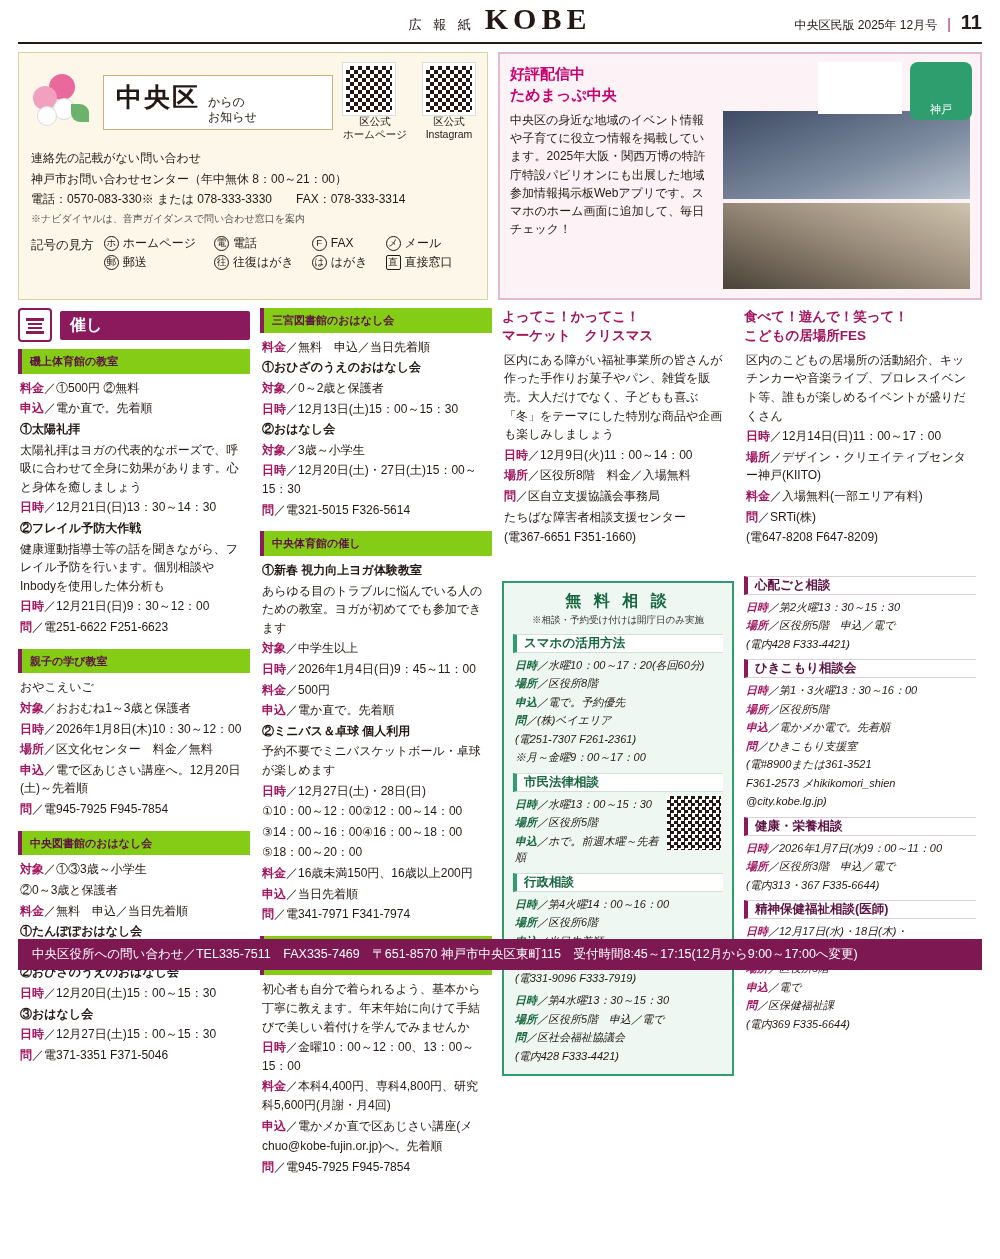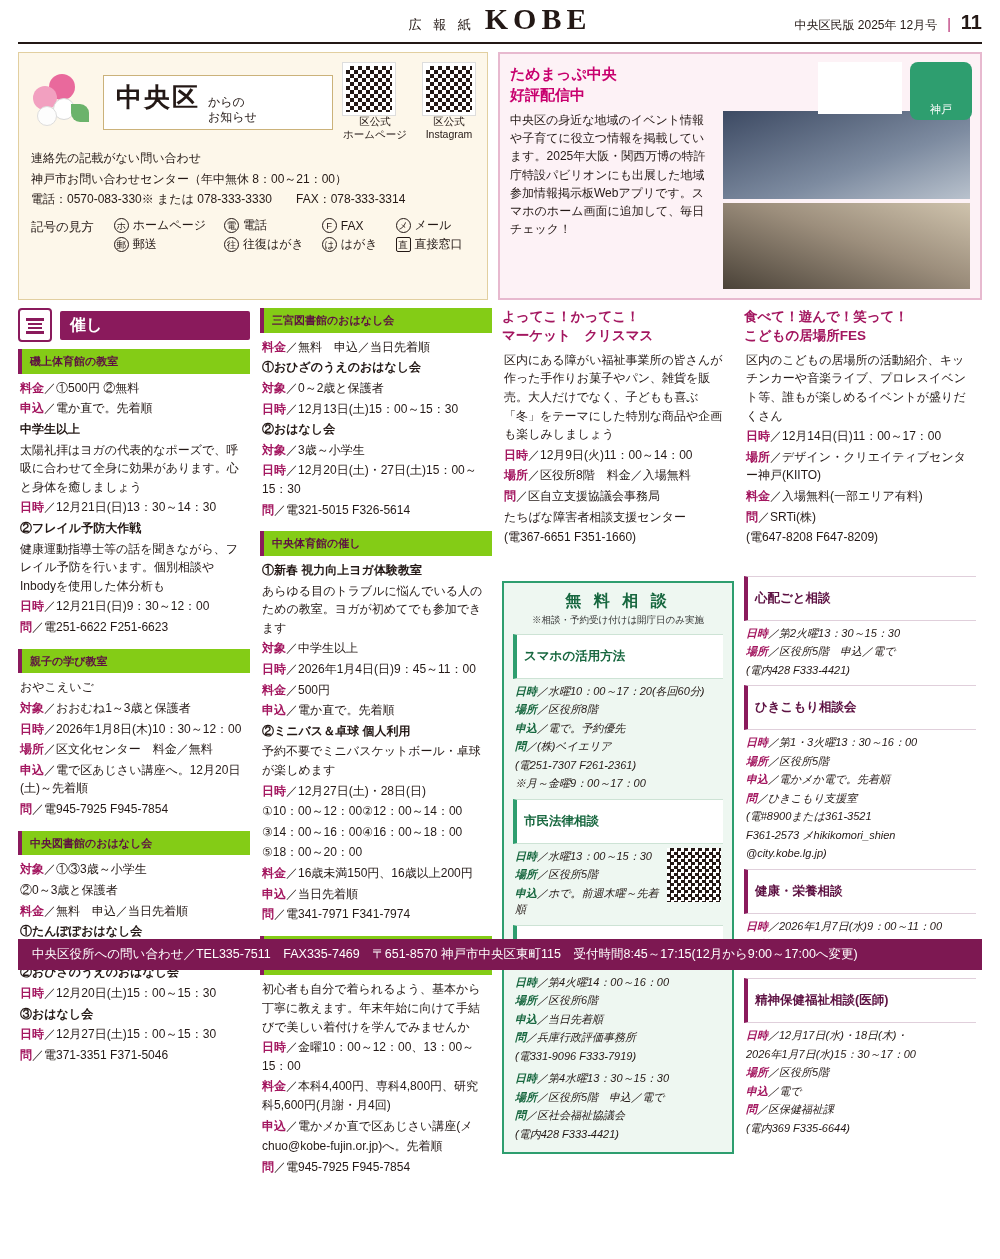--- a/index.html
+++ b/index.html
@@ -46,21 +46,21 @@
   }
   .ward-title { font-size: 26px; font-weight: bold; letter-spacing: 2px; }
   .ward-sub { font-size: 12px; line-height: 1.25; }
   .qr-group { display: flex; gap: 16px; }
   .qr-item { text-align: center; font-size: 10.5px; line-height: 1.25; }
   .qr { width: 52px; height: 52px; background:
       repeating-conic-gradient(#231815 0% 25%, #ffffff 0% 50%);
       background-size: 8px 8px; border: 3px solid #fff; outline: 1px solid #ddd; }
   .contact-lines { margin-top: 8px; font-size: 12px; line-height: 1.55; }
   .contact-lines .tiny { font-size: 10px; color: #555; }
-  .legend { display: flex; align-items: flex-start; gap: 20px; margin-top: 8px; }
+  .legend { display: flex; align-items: flex-start; gap: 10px; margin-top: 8px; }
   .legend-label { font-size: 12.5px; white-space: nowrap; padding-top:2px;}
   .legend-grid { display: grid; grid-template-columns: repeat(4, auto); gap: 2px 18px; font-size: 12px; }
   .legend-cell { display: flex; align-items: center; gap: 4px; }
   .mk {
     display: inline-flex; align-items: center; justify-content: center;
     width: 15px; height: 15px; border: 1px solid #231815; border-radius: 50%;
     font-size: 9.5px; line-height: 1;
   }
   .mk.sq { border-radius: 2px; }
 
@@ -119,21 +119,21 @@
   
   .twocol { display: flex; gap: 10px; }
   .freebox {
     border: 2px solid #2e9e6f; background: #eef7f1; padding: 8px 9px;
   }
   .freebox-title { text-align: center; font-weight: bold; font-size: 16px; color: #17673f;
     letter-spacing: 4px; }
   .freebox-note { font-size: 9.5px; text-align: center; color: #333; margin-top: 2px; }
   .sub-title {
     background: #fff; border-left: 4px solid #2e9e6f; color: #17673f; font-weight: bold;
-    font-size: 12.5px; padding: 13px 7px; margin-top: 7px; border-top:1px solid #cde3d5; border-bottom:1px solid #cde3d5;
+    font-size: 12.5px; padding: 0 7px; margin-top: 7px; border-top:1px solid #cde3d5; border-bottom:1px solid #cde3d5;
   }
   .sub-title.right { border-left: 4px solid #8a1a5c; color:#5d1142; border-top:1px solid #e0cfdb; border-bottom:1px solid #e0cfdb;}
   .gbody { font-size: 11px; line-height: 1.5; padding: 4px 2px 0 2px; font-style: italic; }
   .lblg { color: #17673f; font-weight: bold; }
   .qr-small { width: 54px; height: 54px; background:
       repeating-conic-gradient(#231815 0% 25%, #ffffff 0% 50%);
       background-size: 7px 7px; float: right; margin: 0 0 2px 4px; }
 
   
   .footer {
@@ -188,20 +188,21 @@
             <div>区公式</div>
             <div>Instagram</div>
           </div>
         </div>
       </div>
 
       <div class="contact-lines">
         <p>連絡先の記載がない問い合わせ</p>
         <p>神戸市お問い合わせセンター（年中無休 8：00～21：00）</p>
         <p>電話：0570-083-330※ または 078-333-3330　　FAX：078-333-3314</p>
+        <p class="tiny">※ナビダイヤルは、音声ガイダンスで問い合わせ窓口を案内</p>
       </div>
 
       <div class="legend">
         <div class="legend-label">記号の見方</div>
         <div class="legend-grid">
           <div class="legend-cell">
               <span class="mk">ホ</span>
               <span>ホームページ</span>
             </div>
           <div class="legend-cell">
@@ -231,22 +232,22 @@
           <div class="legend-cell">
               <span class="mk sq">直</span>
               <span>直接窓口</span>
             </div>
         </div>
       </div>
     </div>
 
     <div class="topright">
       <div class="tr-title">
+        <div>好評配信中</div>
         <div>ためまっぷ中央</div>
-        <div>好評配信中</div>
       </div>
       <div class="tr-body">
         <div class="tr-text">中央区の身近な地域のイベント情報や子育てに役立つ情報を掲載しています。2025年大阪・関西万博の特許庁特設パビリオンにも出展した地域参加情報掲示板Webアプリです。スマホのホーム画面に追加して、毎日チェック！</div>
         <div class="tr-photos">
           <div class="photo p1"></div>
           <div class="photo p2"></div>
         </div>
       </div>
       <div class="white-card"></div>
       <div class="kobe-badge">神戸</div>
@@ -268,21 +269,21 @@
         <div class="bar">催し</div>
       </div>
       <div id="col1-host">
           <div class="card">
             <div class="card-title">
               <div>磯上体育館の教室</div>
             </div>
             <div class="card-body">
               <p><span class="lbl">料金</span><span>／①500円 ②無料</span></p>
               <p><span class="lbl">申込</span><span>／電か直で。先着順</span></p>
-              <p><span style="font-weight:bold;">中学生以上</span></p>
+              <p><span style="font-weight:bold;">①太陽礼拝</span></p>
               <p><span>太陽礼拝はヨガの代表的なポーズで、呼吸に合わせて全身に効果があります。心と身体を癒しましょう</span></p>
               <p><span class="lbl">日時</span><span>／12月21日(日)13：30～14：30</span></p>
               <p><span style="font-weight:bold;">②フレイル予防大作戦</span></p>
               <p><span>健康運動指導士等の話を聞きながら、フレイル予防を行います。個別相談やInbodyを使用した体分析も</span></p>
               <p><span class="lbl">日時</span><span>／12月21日(日)9：30～12：00</span></p>
               <p><span class="lbl">問</span><span>／電251-6622 F251-6623</span></p>
             </div>
           </div>
           <div class="card">
             <div class="card-title">
@@ -338,21 +339,21 @@
             <div class="card-title">
               <div>中央体育館の催し</div>
             </div>
             <div class="card-body">
               <p><span style="font-weight:bold;">①新春 視力向上ヨガ体験教室</span></p>
               <p><span>あらゆる目のトラブルに悩んでいる人のための教室。ヨガが初めてでも参加できます</span></p>
               <p><span class="lbl">対象</span><span>／中学生以上</span></p>
               <p><span class="lbl">日時</span><span>／2026年1月4日(日)9：45～11：00</span></p>
               <p><span class="lbl">料金</span><span>／500円</span></p>
               <p><span class="lbl">申込</span><span>／電か直で。先着順</span></p>
-              <p><span style="font-weight:bold;">②ミニバス＆卓球 個人利用</span></p>
+              <p><span style="font-weight:bold;font-family:Liberation Serif, serif;">②ミニバス＆卓球 個人利用</span></p>
               <p><span>予約不要でミニバスケットボール・卓球が楽しめます</span></p>
               <p><span class="lbl">日時</span><span>／12月27日(土)・28日(日)</span></p>
               <p><span>①10：00～12：00②12：00～14：00</span></p>
               <p><span>③14：00～16：00④16：00～18：00</span></p>
               <p><span>⑤18：00～20：00</span></p>
               <p><span class="lbl">料金</span><span>／16歳未満150円、16歳以上200円</span></p>
               <p><span class="lbl">申込</span><span>／当日先着順</span></p>
               <p><span class="lbl">問</span><span>／電341-7971 F341-7974</span></p>
             </div>
           </div>

